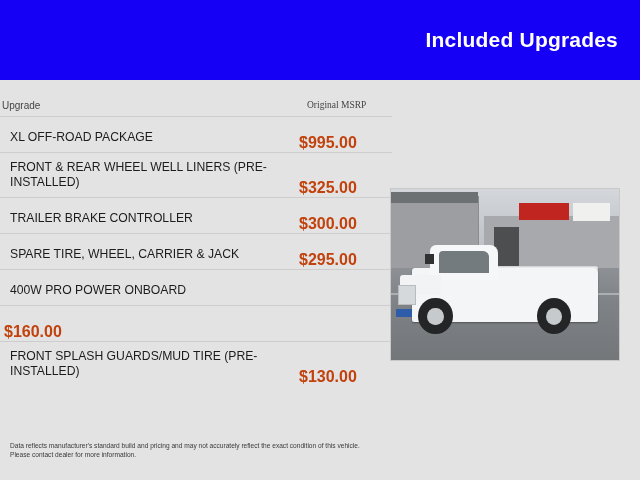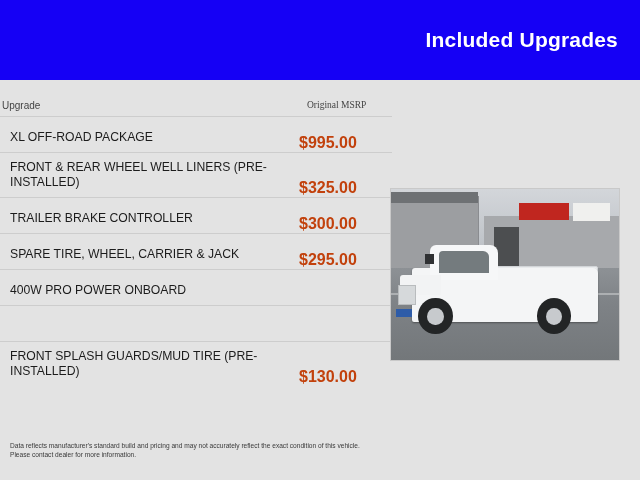--- a/index.html
+++ b/index.html
@@ -287,20 +287,21 @@
     <div class="row">
       <div class="row-name">SPARE TIRE, WHEEL, CARRIER &amp; JACK</div>
       <div class="row-price">$295.00</div>
     </div>
 
     <div class="row">
       <div class="row-name">400W PRO POWER ONBOARD</div>
     </div>
 
     <div class="row">
+      <div class="row-price">$160.00</div>
     </div>
 
     <div class="row">
       <div class="row-name">FRONT SPLASH GUARDS/MUD TIRE (PRE-INSTALLED)</div>
       <div class="row-price">$130.00</div>
     </div>
 
   </div>
 
   <div class="photo">

